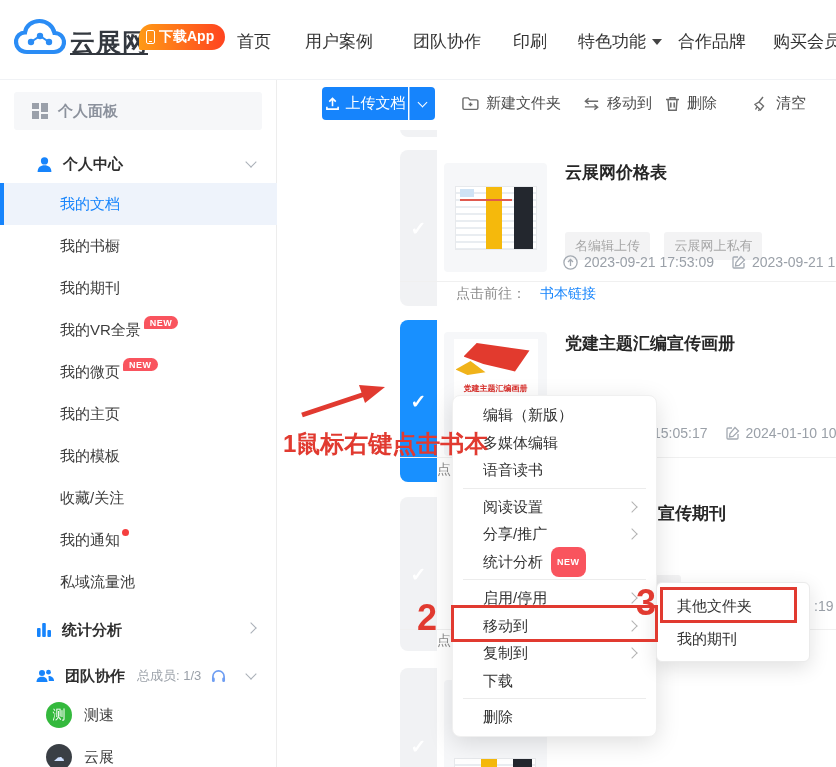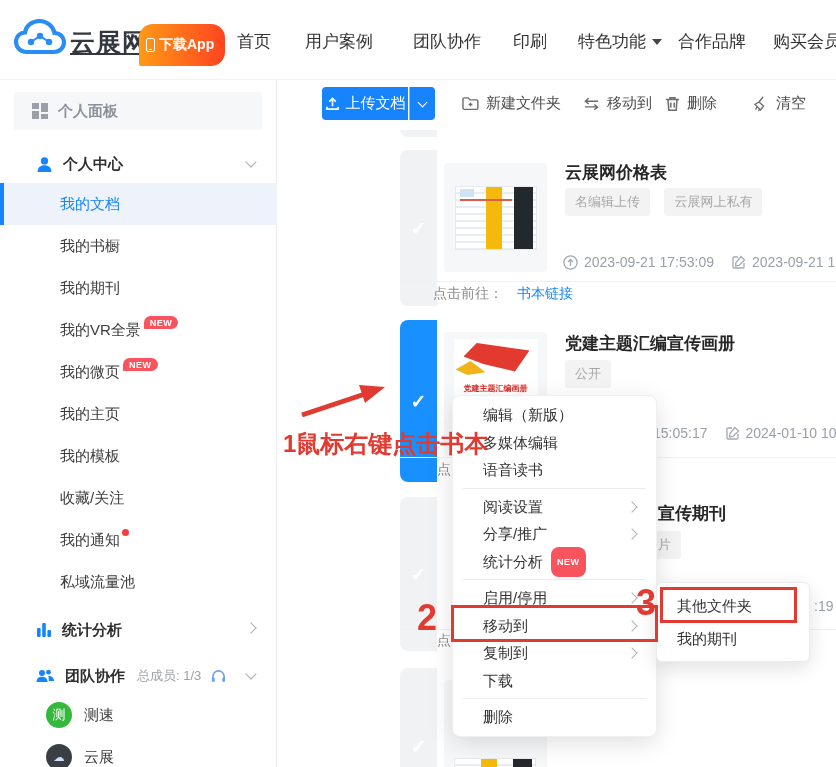--- a/index.html
+++ b/index.html
@@ -5,21 +5,21 @@
   * { margin:0; padding:0; box-sizing:border-box; }
   html,body { width:836px; height:767px; }
   body {
     position:relative; overflow:hidden; background:#fff;
     font-family:"Liberation Sans", sans-serif; color:#333;
   }
   
   .topnav { position:absolute; left:0; top:0; width:836px; height:80px; background:#fff; border-bottom:1px solid #f0f2f5; z-index:40; }
   .logo-cloud { position:absolute; left:14px; top:18px; }
   .logo-text { position:absolute; left:70px; top:26px; font-size:25px; font-weight:700; color:#33383f; letter-spacing:1px;text-decoration:underline; }
-  .dl-badge { position:absolute; left:139px; top:24px; height:42px; border-radius:14px 14px 14px 2px;
+  .dl-badge { position:absolute; left:139px; top:24px; height:26px; border-radius:14px 14px 14px 2px;
     background:linear-gradient(90deg,#ff9a15,#ff4420); color:#fff; font-size:14px; font-weight:700;
     display:flex; align-items:center; padding:0 11px 0 7px; gap:4px; }
   .phone-ic { width:9px; height:14px; border:1.4px solid #fff; border-radius:2px; position:relative; }
   .phone-ic::after { content:""; position:absolute; left:2px; bottom:1px; width:3px; height:1.5px; background:#fff; }
   .nav-item { position:absolute; top:30px; font-size:17px; color:#333; cursor:pointer; white-space:nowrap; }
   .caret-down { display:inline-block; width:0; height:0; border-left:5px solid transparent; border-right:5px solid transparent; border-top:6px solid #444; margin-left:6px; vertical-align:2px; }
   
   .sidebar { position:absolute; left:0; top:80px; width:277px; height:687px; background:#fff; border-right:1px solid #ededed; z-index:10; }
   .panel-btn { position:absolute; left:14px; top:12px; width:248px; height:38px; background:#f6f7f9; border-radius:3px;
     display:flex; align-items:center; padding-left:18px; gap:10px; font-size:15px; font-weight:700; color:#8b919c; }
@@ -49,25 +49,25 @@
   .tool-btn { position:absolute; top:7px; height:33px; display:flex; align-items:center; gap:7px; font-size:15px; color:#4d4d4d; background:none; border:none; cursor:pointer; font-family:inherit; }
   .tool-btn svg { stroke:#6b6b6b; }
   
   .card { position:absolute; left:400px; width:460px; background:#fff; border-radius:8px; }
   .strip { position:absolute; left:0; top:0; bottom:0; width:37px; background:#f1f2f4; border-radius:8px 0 0 8px;
     display:flex; align-items:center; justify-content:center; cursor:pointer; }
   .strip.sel { background:#1890ff; }
   .check-icon::before { content:"✓"; color:#fff; font-size:19px; font-weight:700; }
   .thumb { position:absolute; left:44px; background:#f6f7f9; border-radius:4px; display:flex; align-items:center; justify-content:center; }
   .card-title { position:absolute; left:165px; font-size:17px; font-weight:700; color:#262626; white-space:nowrap; }
-  .tag { display:inline-block; background:#f3f3f4; color:#a7a7a7; font-size:13px; padding:5px 10px; border-radius:3px; margin-right:10px; white-space:nowrap; }
+  .tag { display:inline-block; background:#f3f3f4; color:#a7a7a7; font-size:13px; padding:5px 10px; border-radius:3px; margin-right:10px; white-space:nowrap;margin-top:44px; }
   .tags { position:absolute; left:165px; }
   .dates { position:absolute; font-size:14px; color:#9aa0a8; display:flex; align-items:center; gap:6px; white-space:nowrap; }
   .card-foot { position:absolute; left:0; right:0; border-top:1px solid #f0f0f0; display:flex; align-items:center; font-size:14px; color:#8c8c8c; }
-  .card-foot .lbl { margin-left:33px;font-family:Liberation Serif, serif; }
+  .card-foot .lbl { margin-left:56px;font-family:Liberation Serif, serif; }
   .blue-link { color:#1684fc; margin-left:14px; cursor:pointer; }
   
   .ptable { width:82px; height:64px; background:#fff; border:1px solid #e7e9ec; position:relative;
     background-image:repeating-linear-gradient(180deg,#fff 0 5px,#e9edf1 5px 7px); }
   .ptable .colb { position:absolute; top:0; bottom:0; }
   
   .flagart { width:84px; height:110px; background:#fff; position:relative; overflow:hidden; }
   .flagart .flag { position:absolute; left:10px; top:4px; width:66px; height:30px; background:#e23a2e;
     clip-path:polygon(0 45%, 20% 0, 100% 25%, 78% 95%, 30% 70%); }
   .flagart .flag2 { position:absolute; left:2px; top:22px; width:30px; height:14px; background:#f0b31a;

